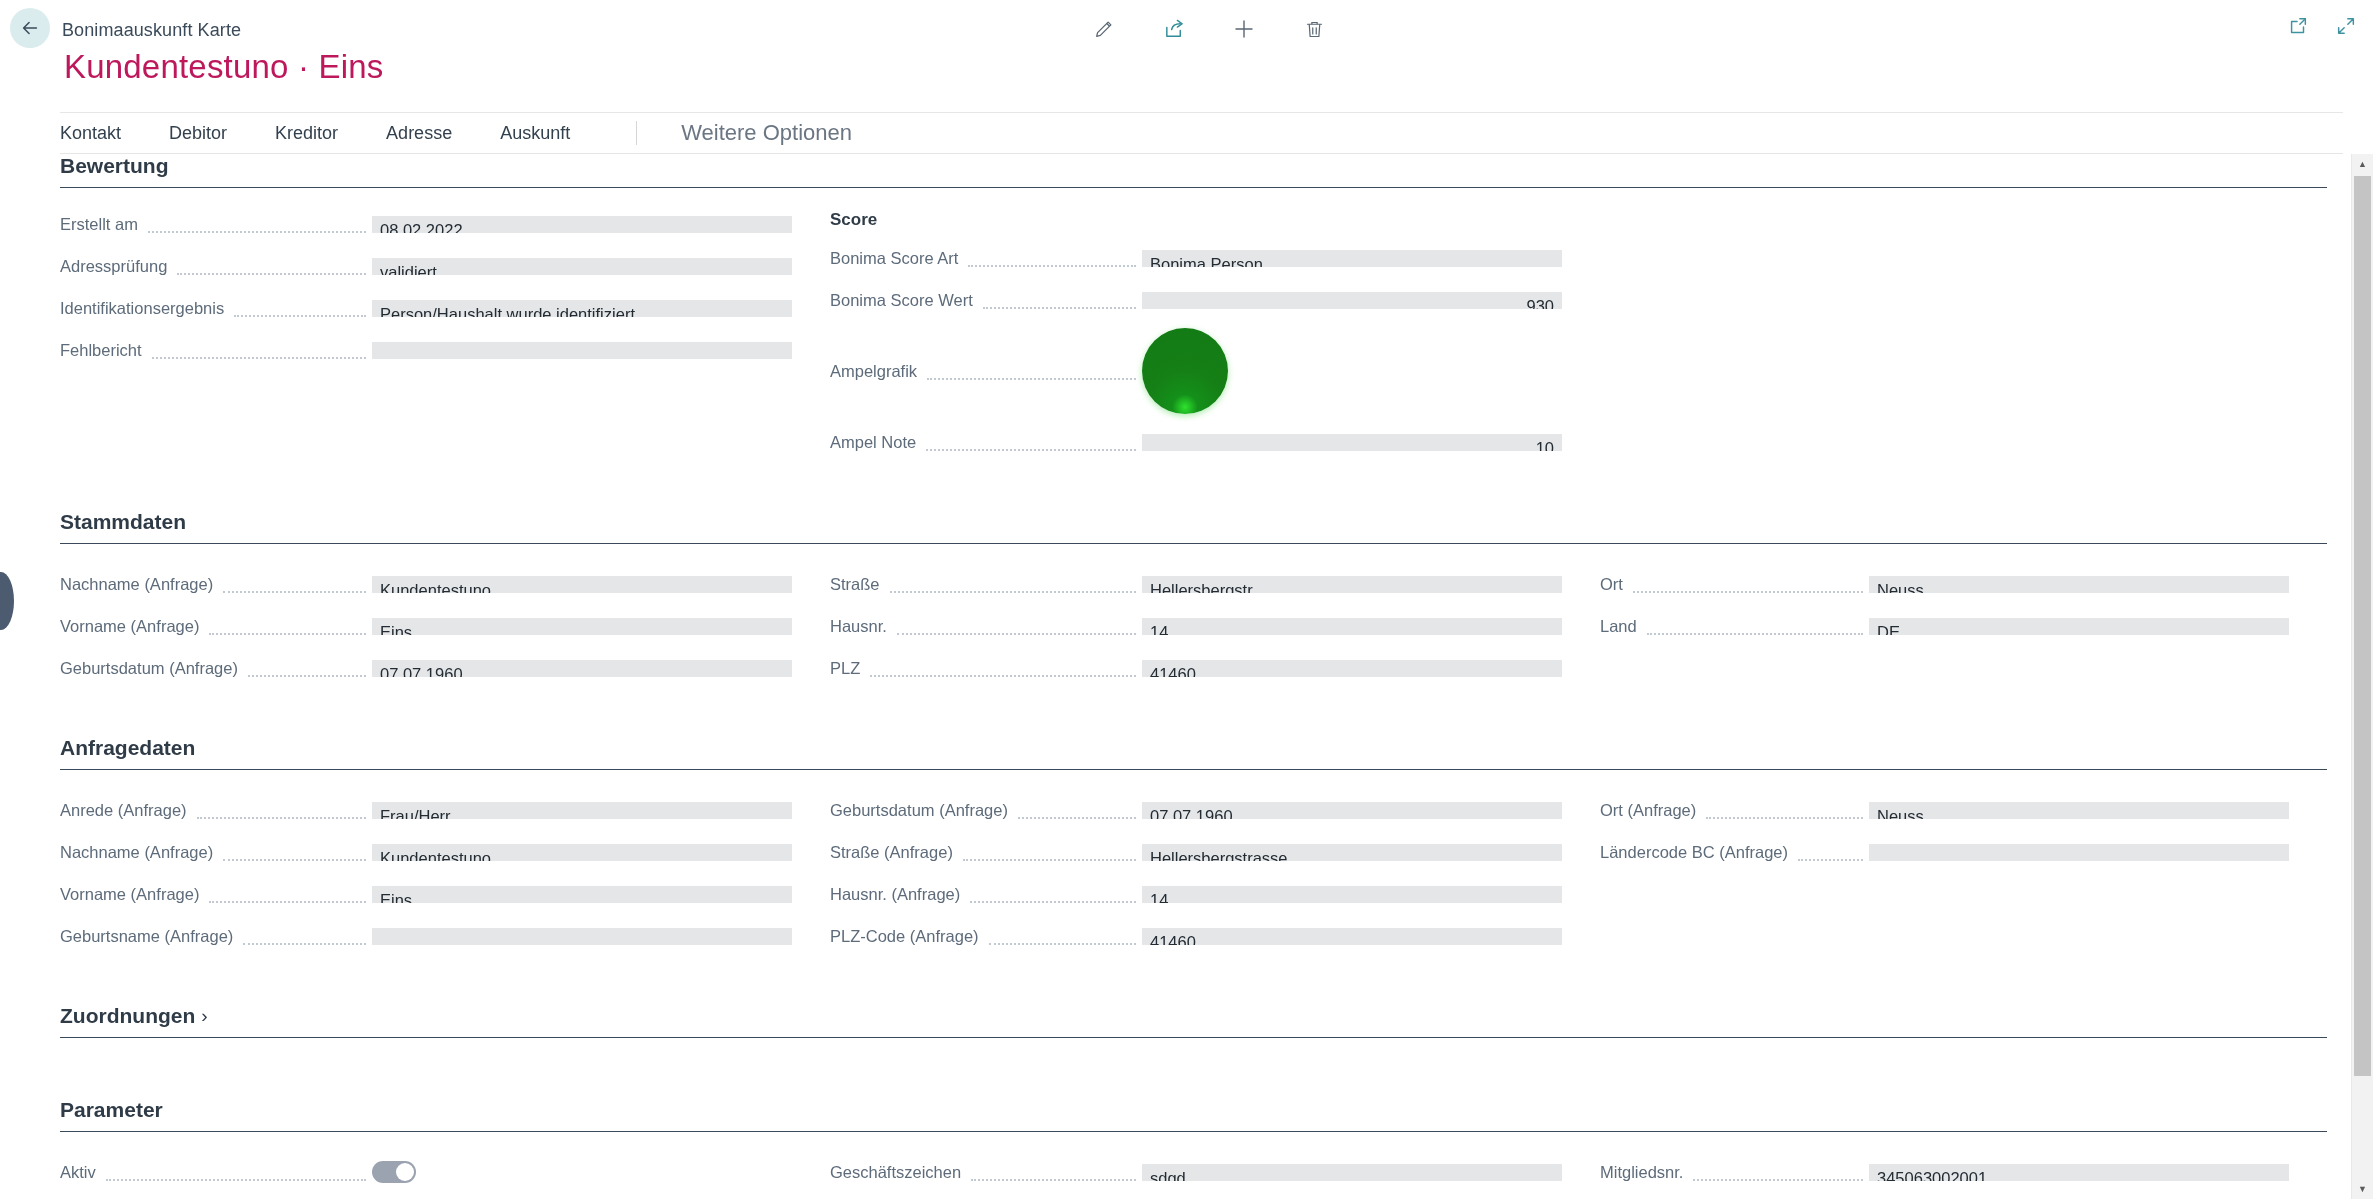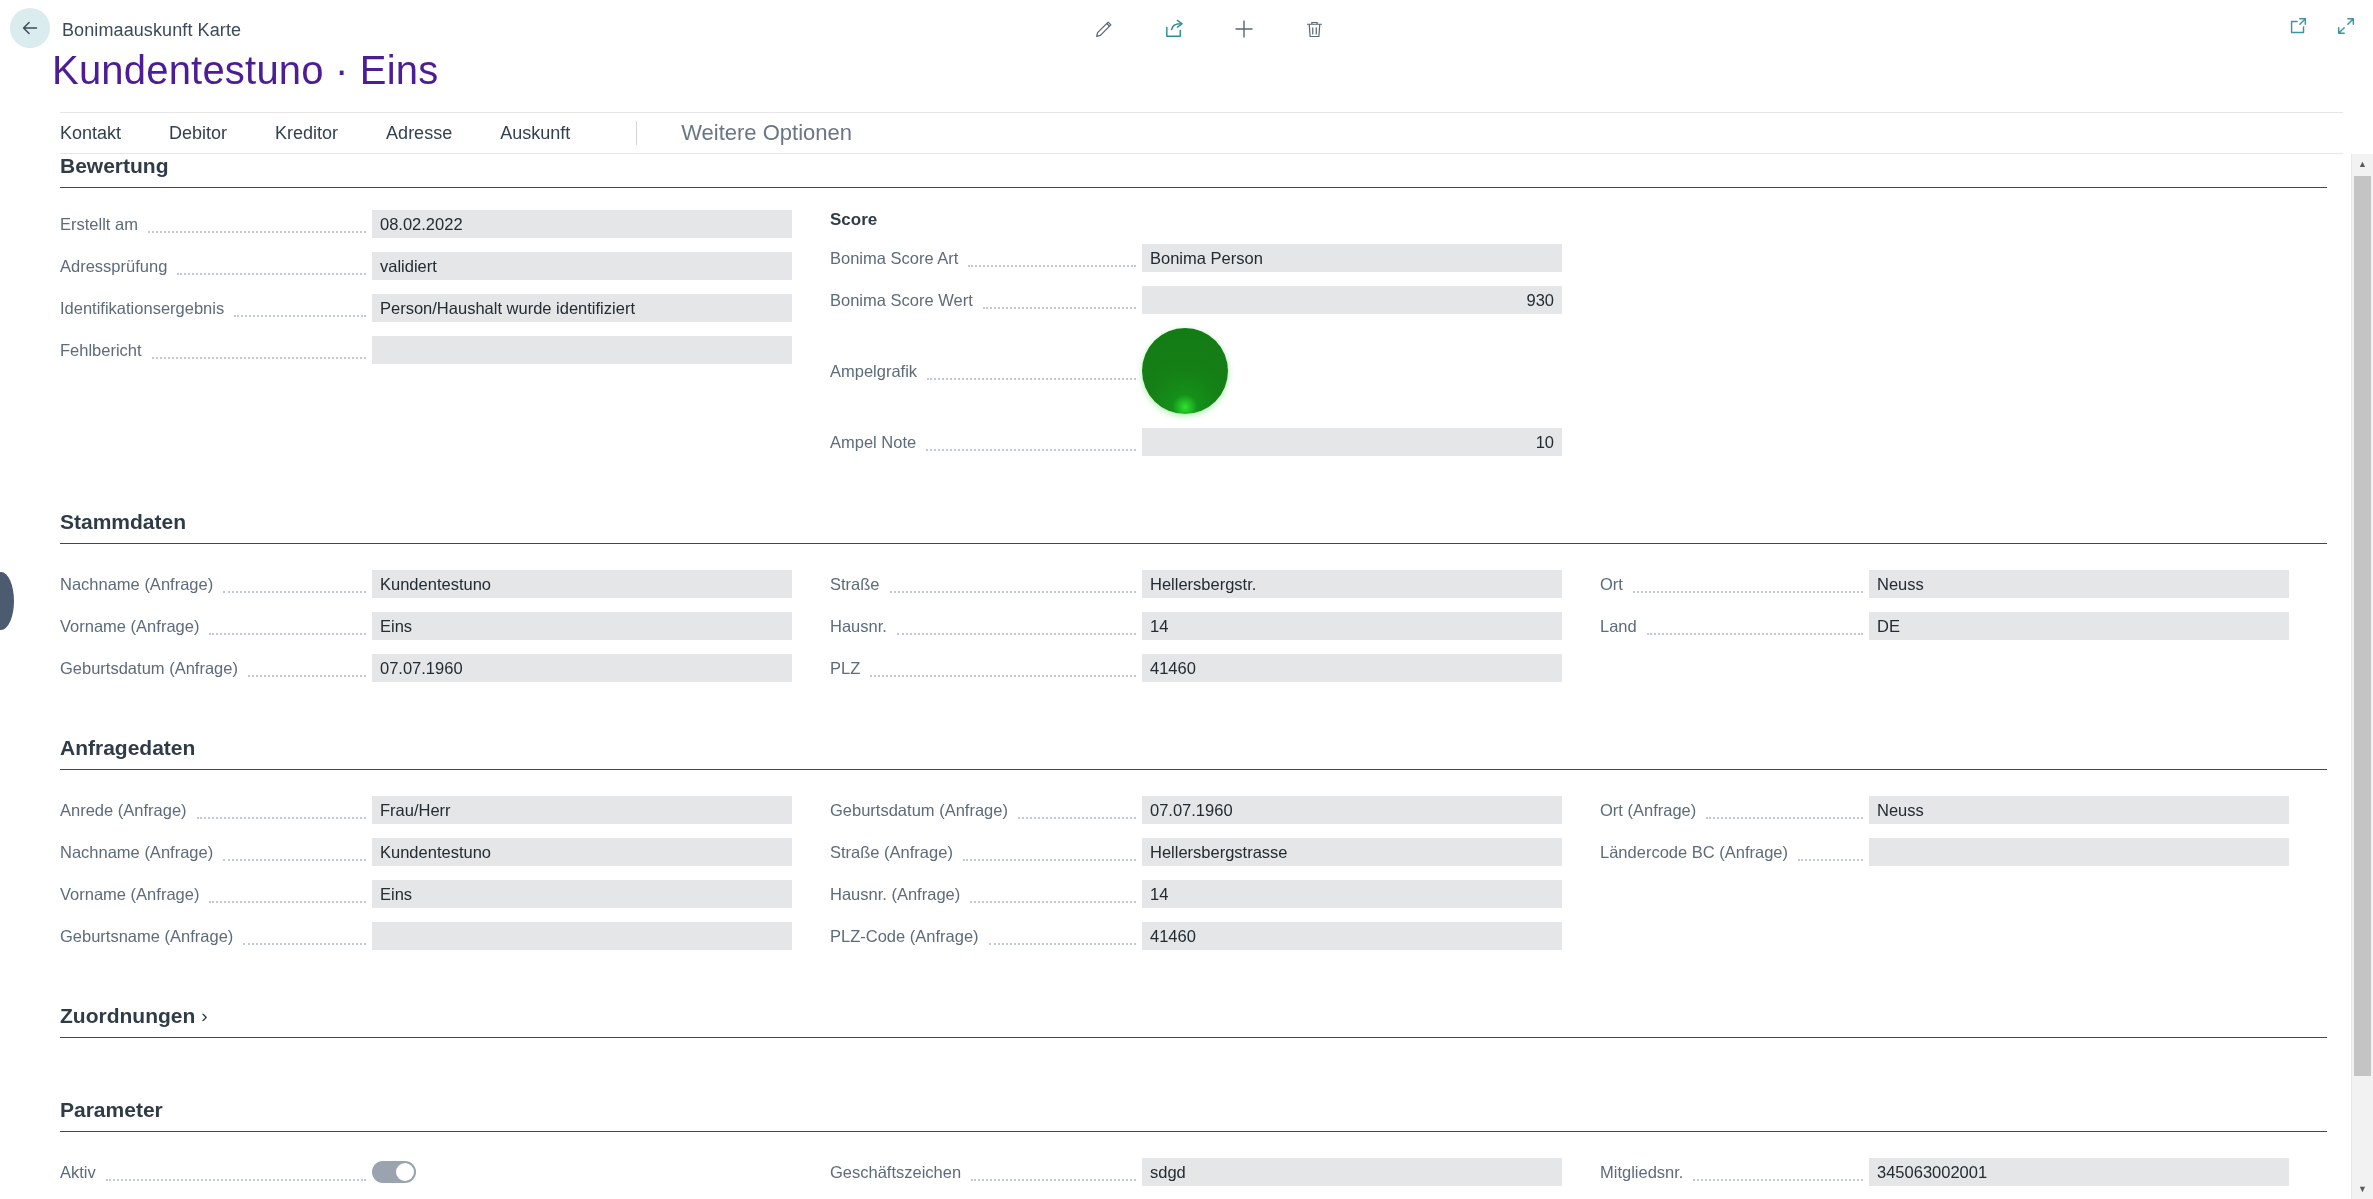--- a/index.html
+++ b/index.html
@@ -53,24 +53,24 @@
     right: 14px; top: 13px;
     display: flex;
     gap: 22px;
     align-items: center;
   }
   .tr-btn { width: 26px; height: 26px; display:flex; align-items:center; justify-content:center; cursor:pointer; }
 
   
   .page-title {
     position: absolute;
-    left: 52px; top: 48px;
-    font-size: 40px;
+    left: 64px; top: 48px;
+    font-size: 33px;
     font-weight: 300;
-    color: #4c1d95;
+    color: #be185d;
     letter-spacing: .2px;
     white-space: nowrap;
   }
 
   
   .tabbar {
     position: absolute;
     left: 60px; right: 30px;
     top: 112px;
     height: 42px;
@@ -159,21 +159,21 @@
     height: 16px;
     margin: 0 6px 0 2px;
     border-bottom: 2px dotted #c3c9d0;
     align-self: center;
     position: relative;
     top: 1px;
   }
   .f-val {
     width: 420px;
     flex: 0 0 420px;
-    height: 28px;
+    height: 17px;
     line-height: 28px;
     background: #e4e6e8;
     color: #232b33;
     font-size: 16.5px;
     padding: 0 8px;
     white-space: nowrap;
     overflow: hidden;
   }
   .f-val.num { text-align: right; }
 

